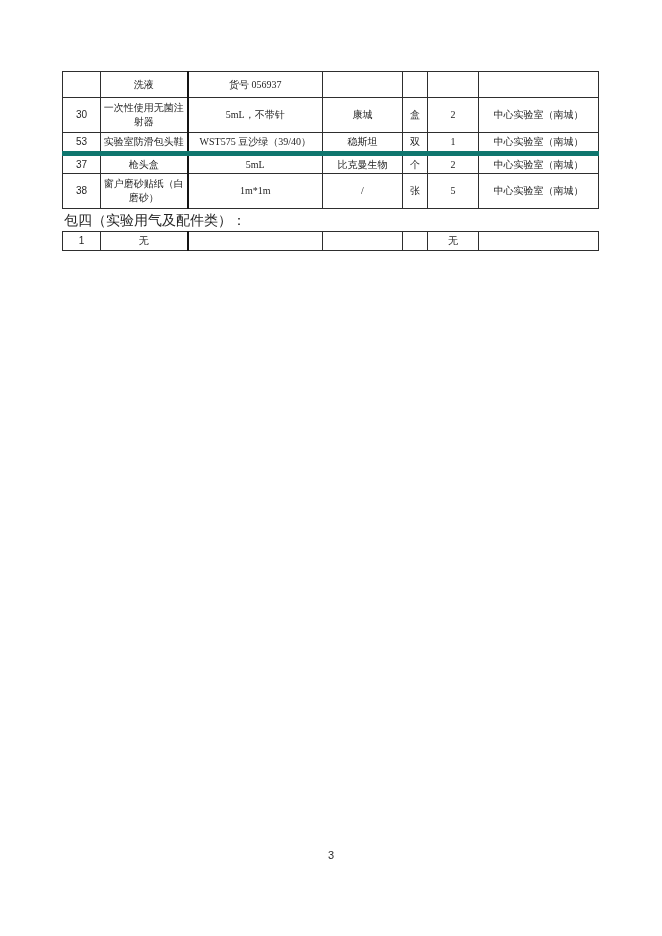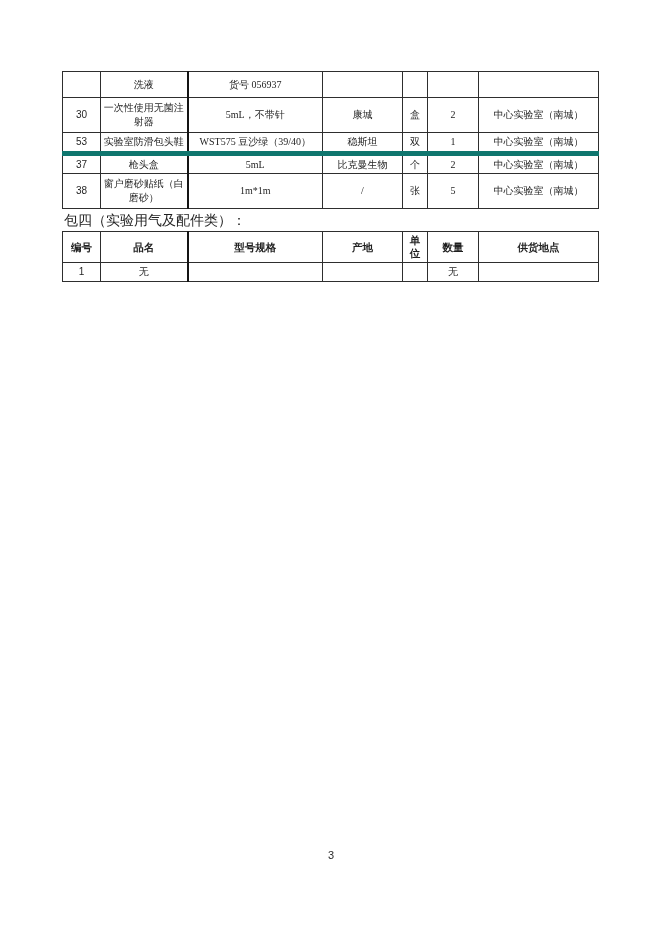--- a/index.html
+++ b/index.html
@@ -146,29 +146,20 @@
       <colgroup>
         <col style="width:38px">
           <col style="width:87px">
           <col style="width:135px">
         <col style="width:80px">
           <col style="width:25px">
           <col style="width:51px">
         <col style="width:120px">
       </colgroup>
       <tbody>
-        <tr style="height:31px">
-          <td class="hdr col-no-h">编号</td>
-          <td class="hdr col-name">品名</td>
-          <td class="hdr">型号规格</td>
-          <td class="hdr">产地</td>
-          <td class="hdr">单位</td>
-          <td class="hdr">数量</td>
-          <td class="hdr">供货地点</td>
-        </tr>
         <tr style="height:19px">
           <td class="col-no">1</td>
           <td class="col-name">无</td>
           <td class="col-spec"></td>
           <td class="col-origin"></td>
           <td class="col-unit"></td>
           <td class="col-qty">无</td>
           <td class="col-loc"></td>
         </tr>
       </tbody>

